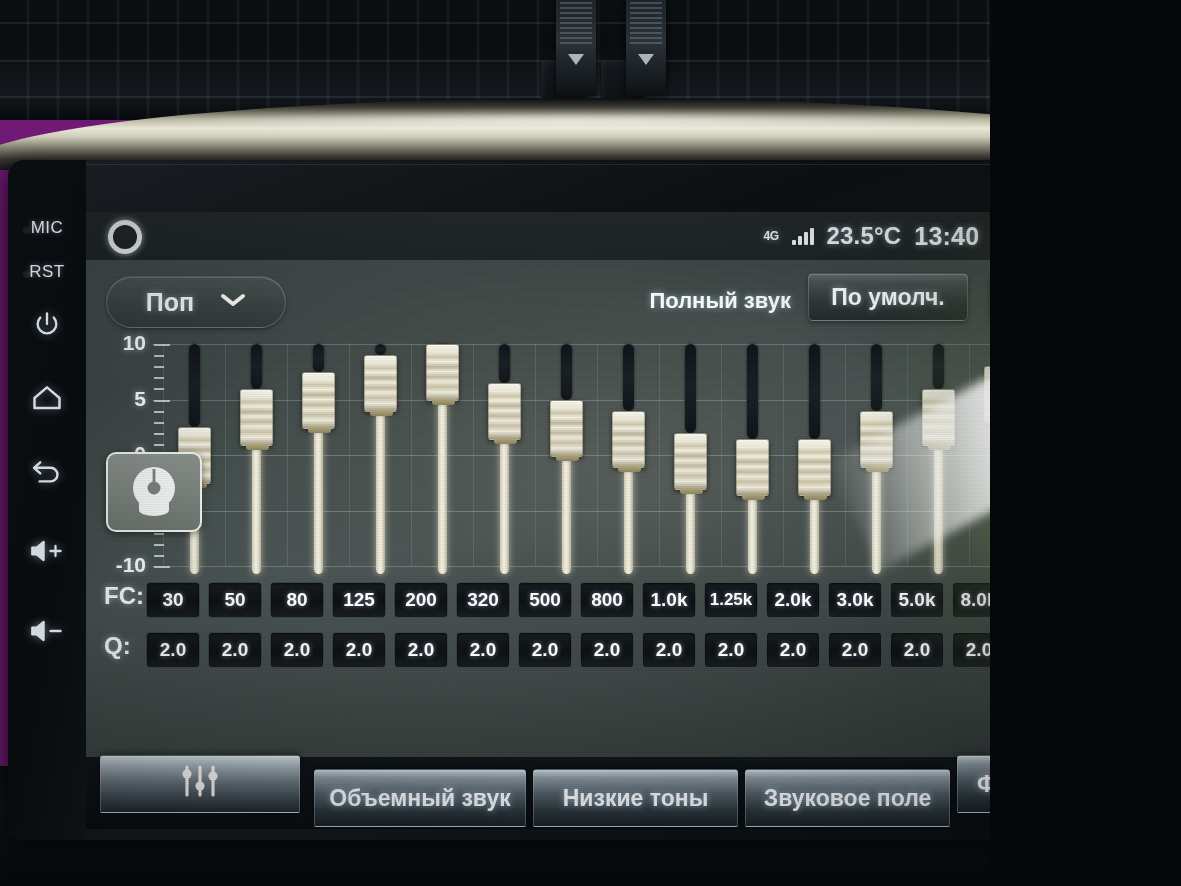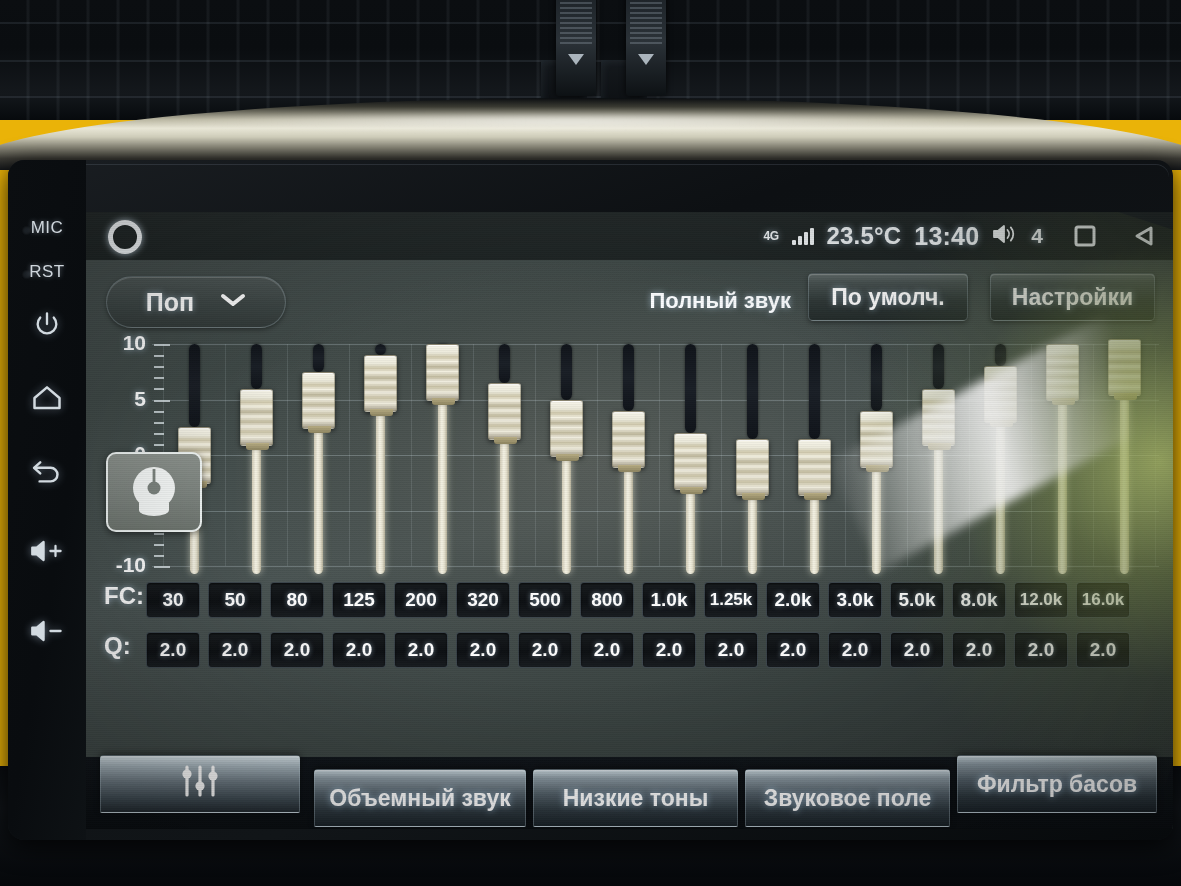--- a/index.html
+++ b/index.html
@@ -9,24 +9,24 @@
     width: 1181px;
     height: 886px;
     overflow: hidden;
     background: #05070a;
     font-family: "Liberation Sans", sans-serif;
   }
 
   
   #photo {
     position: relative;
-    width: 1181px;
+    width: 990px;
     height: 886px;
     overflow: hidden;
-    background: #eab308;
+    background: #701a75;
   }
 
   .dash-top {
     position: absolute;
     left: 0; top: 0; width: 1181px; height: 120px;
     background:
       linear-gradient(180deg, #0b0e11 0%, #0a0d10 40%, #14181c 78%, #070a0d 100%);
   }
   .dash-vent-lines {
     position: absolute; left: 0; top: 0; width: 1181px; height: 120px;

